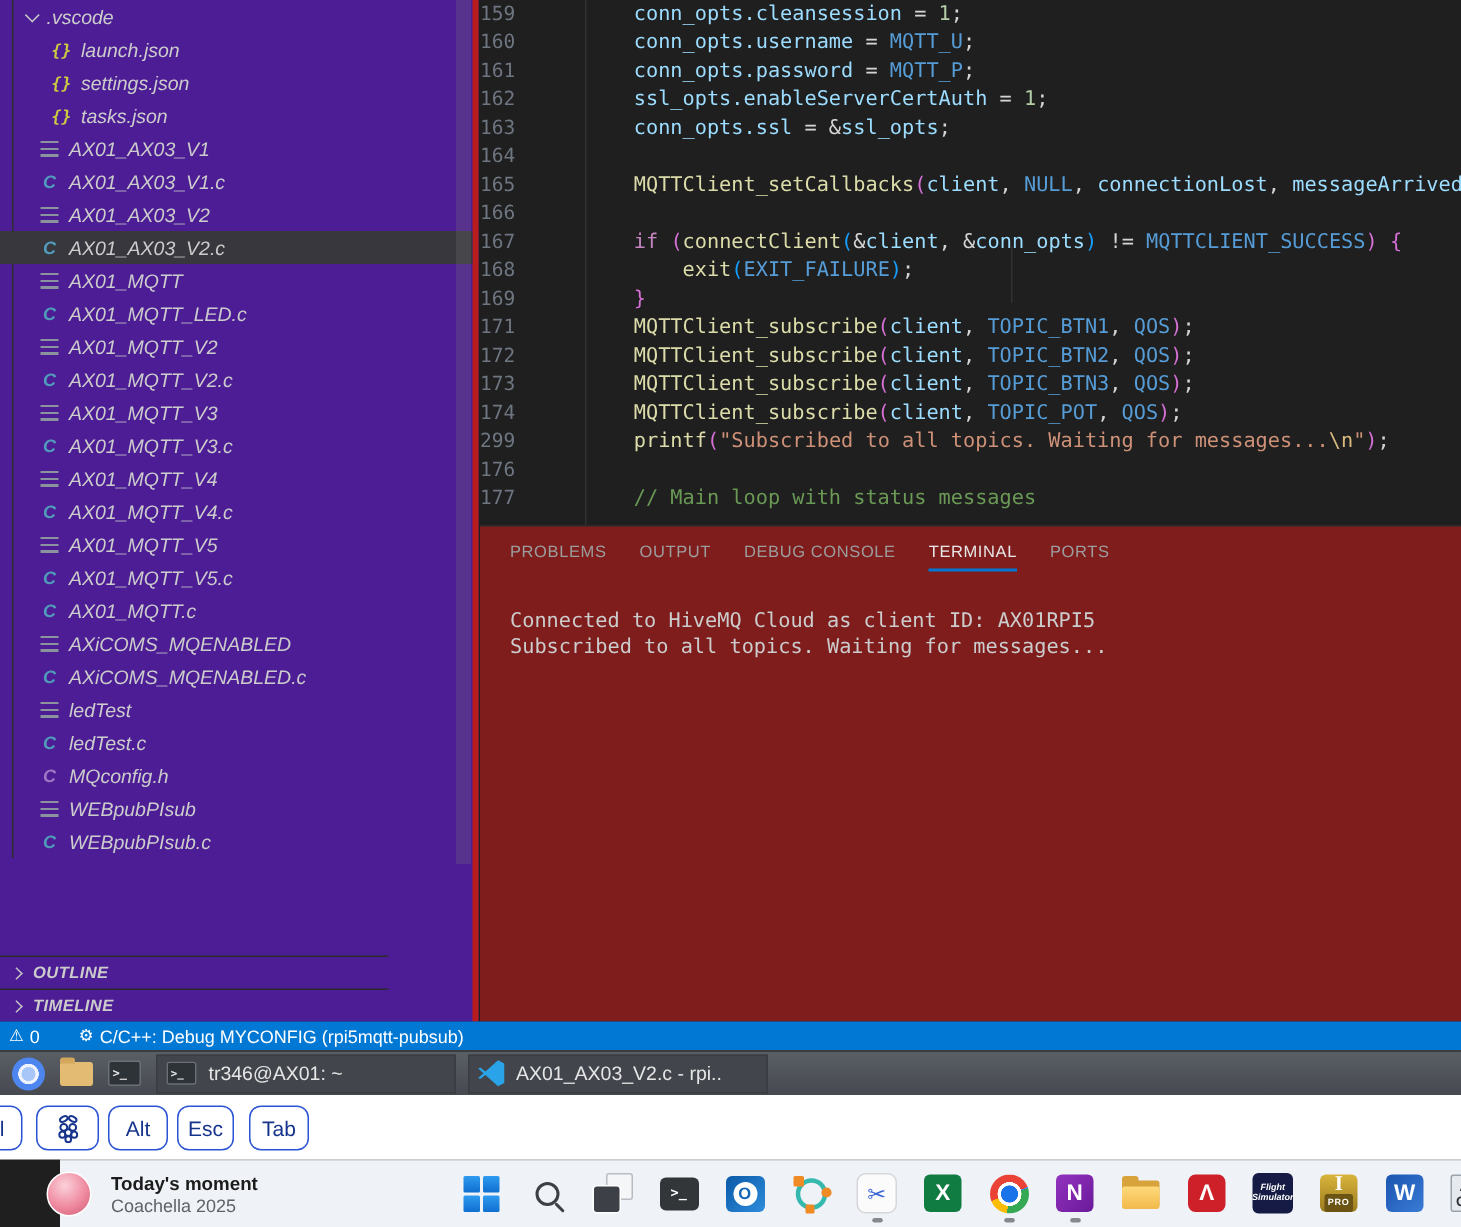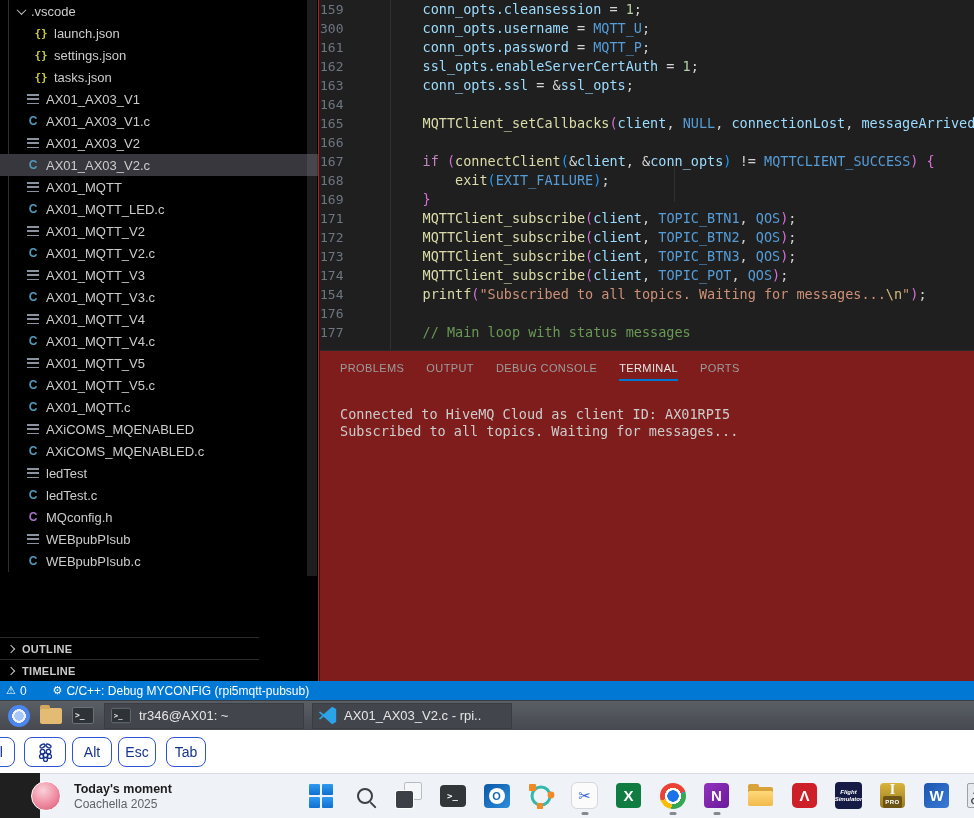--- a/index.html
+++ b/index.html
@@ -1,20 +1,20 @@
 <!DOCTYPE html>
 <html><head>
 <meta charset="utf-8">
 <style>
   * { margin:0; padding:0; box-sizing:border-box; }
   html,body { width:974px; height:818px; overflow:hidden; background:#1f1f1f; }
   #root { position:relative; width:974px; height:818px; font-family:"Liberation Sans",sans-serif; }
 
   
-  #sidebar { position:absolute; left:0; top:0; width:319px; height:681px; background:#000000; border-right:1px solid #b91c1c; }
+  #sidebar { position:absolute; left:0; top:0; width:319px; height:681px; background:#4c1d95; border-right:4px solid #b91c1c;font-style:italic; }
   #file-list { position:absolute; left:0; top:0; width:100%; }
   #file-list::before { content:""; position:absolute; left:8px; top:0; width:1px; height:572px; background:#2d2d2d; }
   .frow { position:relative; height:22px; display:flex; align-items:center; color:#cccccc; font-size:13px; cursor:pointer; padding-left:26px; }
   .frow.lvl1 { padding-left:34px; }
   .frow.selected { background:#37373d; }
   .frow .flabel { margin-left:6px; white-space:nowrap; }
   .chev-down { width:7px; height:7px; border-right:1.3px solid #c5c5c5; border-bottom:1.3px solid #c5c5c5; transform:rotate(45deg) translate(-1px,-1px); margin-left:-8px; }
   .icon-json { color:#cbcb41; font-family:"DejaVu Sans Mono",monospace; font-size:11px; font-weight:bold; width:14px; text-align:center; }
   .icon-bin { width:12px; height:11px; margin:0 1px; background:repeating-linear-gradient(to bottom,#8b949e 0 1.6px,transparent 1.6px 4.4px); }
   .icon-c { width:14px; text-align:center; font-weight:bold; font-size:12px; color:#519aba; }
@@ -217,35 +217,35 @@
     </div>
     <div class="sb-section" style="top:659px">
       <span class="chev-right"></span>
       <span>TIMELINE</span>
     </div>
   </div>
 
   <div id="editor">
     <div id="code-lines">
         <div class="code-line"><span class="ln">159</span><span class="code"><span class="tk-fg">    </span><span class="tk-var">conn_opts.cleansession</span><span class="tk-fg"> = </span><span class="tk-num">1</span><span class="tk-fg">;</span></span></div>
-        <div class="code-line"><span class="ln">300</span><span class="code"><span class="tk-fg">    </span><span class="tk-var">conn_opts.username</span><span class="tk-fg"> = </span><span class="tk-const">MQTT_U</span><span class="tk-fg">;</span></span></div>
+        <div class="code-line"><span class="ln">160</span><span class="code"><span class="tk-fg">    </span><span class="tk-var">conn_opts.username</span><span class="tk-fg"> = </span><span class="tk-const">MQTT_U</span><span class="tk-fg">;</span></span></div>
         <div class="code-line"><span class="ln">161</span><span class="code"><span class="tk-fg">    </span><span class="tk-var">conn_opts.password</span><span class="tk-fg"> = </span><span class="tk-const">MQTT_P</span><span class="tk-fg">;</span></span></div>
         <div class="code-line"><span class="ln">162</span><span class="code"><span class="tk-fg">    </span><span class="tk-var">ssl_opts.enableServerCertAuth</span><span class="tk-fg"> = </span><span class="tk-num">1</span><span class="tk-fg">;</span></span></div>
         <div class="code-line"><span class="ln">163</span><span class="code"><span class="tk-fg">    </span><span class="tk-var">conn_opts.ssl</span><span class="tk-fg"> = </span><span class="tk-fg">&amp;</span><span class="tk-var">ssl_opts</span><span class="tk-fg">;</span></span></div>
         <div class="code-line"><span class="ln">164</span><span class="code"></span></div>
         <div class="code-line"><span class="ln">165</span><span class="code"><span class="tk-fg">    </span><span class="tk-fn">MQTTClient_setCallbacks</span><span class="tk-p2">(</span><span class="tk-var">client</span><span class="tk-fg">, </span><span class="tk-const">NULL</span><span class="tk-fg">, </span><span class="tk-var">connectionLost</span><span class="tk-fg">, </span><span class="tk-var">messageArrived</span></span></div>
         <div class="code-line"><span class="ln">166</span><span class="code"></span></div>
         <div class="code-line"><span class="ln">167</span><span class="code"><span class="tk-fg">    </span><span class="tk-kw">if</span><span class="tk-fg"> </span><span class="tk-p2">(</span><span class="tk-fn">connectClient</span><span class="tk-p3">(</span><span class="tk-fg">&amp;</span><span class="tk-var">client</span><span class="tk-fg">, </span><span class="tk-fg">&amp;</span><span class="tk-var">conn_opts</span><span class="tk-p3">)</span><span class="tk-fg"> != </span><span class="tk-const">MQTTCLIENT_SUCCESS</span><span class="tk-p2">)</span><span class="tk-p2"> {</span></span></div>
         <div class="code-line"><span class="ln">168</span><span class="code"><span class="tk-fg">        </span><span class="tk-fn">exit</span><span class="tk-p3">(</span><span class="tk-const">EXIT_FAILURE</span><span class="tk-p3">)</span><span class="tk-fg">;</span></span></div>
         <div class="code-line"><span class="ln">169</span><span class="code"><span class="tk-p2">    }</span></span></div>
         <div class="code-line"><span class="ln">171</span><span class="code"><span class="tk-fg">    </span><span class="tk-fn">MQTTClient_subscribe</span><span class="tk-p2">(</span><span class="tk-var">client</span><span class="tk-fg">, </span><span class="tk-const">TOPIC_BTN1</span><span class="tk-fg">, </span><span class="tk-const">QOS</span><span class="tk-p2">)</span><span class="tk-fg">;</span></span></div>
         <div class="code-line"><span class="ln">172</span><span class="code"><span class="tk-fg">    </span><span class="tk-fn">MQTTClient_subscribe</span><span class="tk-p2">(</span><span class="tk-var">client</span><span class="tk-fg">, </span><span class="tk-const">TOPIC_BTN2</span><span class="tk-fg">, </span><span class="tk-const">QOS</span><span class="tk-p2">)</span><span class="tk-fg">;</span></span></div>
         <div class="code-line"><span class="ln">173</span><span class="code"><span class="tk-fg">    </span><span class="tk-fn">MQTTClient_subscribe</span><span class="tk-p2">(</span><span class="tk-var">client</span><span class="tk-fg">, </span><span class="tk-const">TOPIC_BTN3</span><span class="tk-fg">, </span><span class="tk-const">QOS</span><span class="tk-p2">)</span><span class="tk-fg">;</span></span></div>
         <div class="code-line"><span class="ln">174</span><span class="code"><span class="tk-fg">    </span><span class="tk-fn">MQTTClient_subscribe</span><span class="tk-p2">(</span><span class="tk-var">client</span><span class="tk-fg">, </span><span class="tk-const">TOPIC_POT</span><span class="tk-fg">, </span><span class="tk-const">QOS</span><span class="tk-p2">)</span><span class="tk-fg">;</span></span></div>
-        <div class="code-line"><span class="ln">154</span><span class="code"><span class="tk-fg">    </span><span class="tk-fn">printf</span><span class="tk-p2">(</span><span class="tk-str">"Subscribed to all topics. Waiting for messages...</span><span class="tk-esc">\n</span><span class="tk-str">"</span><span class="tk-p2">)</span><span class="tk-fg">;</span></span></div>
+        <div class="code-line"><span class="ln">299</span><span class="code"><span class="tk-fg">    </span><span class="tk-fn">printf</span><span class="tk-p2">(</span><span class="tk-str">"Subscribed to all topics. Waiting for messages...</span><span class="tk-esc">\n</span><span class="tk-str">"</span><span class="tk-p2">)</span><span class="tk-fg">;</span></span></div>
         <div class="code-line"><span class="ln">176</span><span class="code"></span></div>
         <div class="code-line"><span class="ln">177</span><span class="code"><span class="tk-fg">    </span><span class="tk-cm">// Main loop with status messages</span></span></div>
       </div>
     <div class="guide-168"></div>
   </div>
 
   <div id="panel">
     <div id="panel-tabs">
         <div class="ptab">PROBLEMS</div>
         <div class="ptab">OUTPUT</div>

